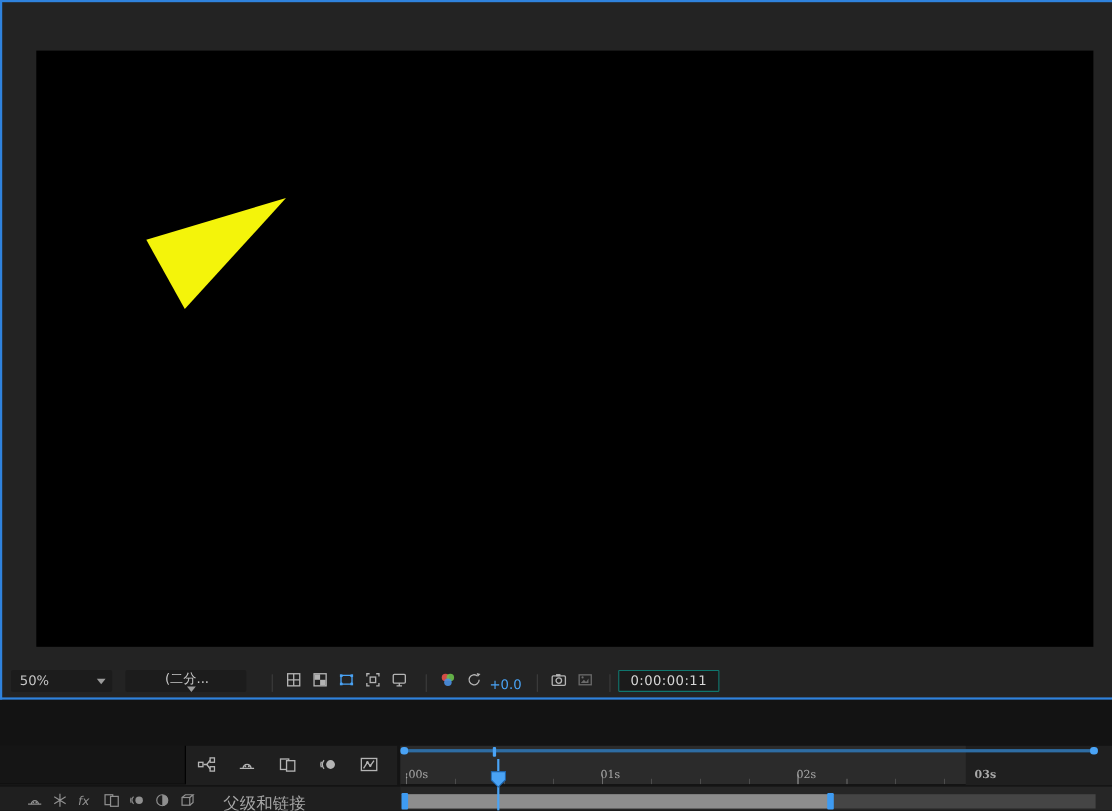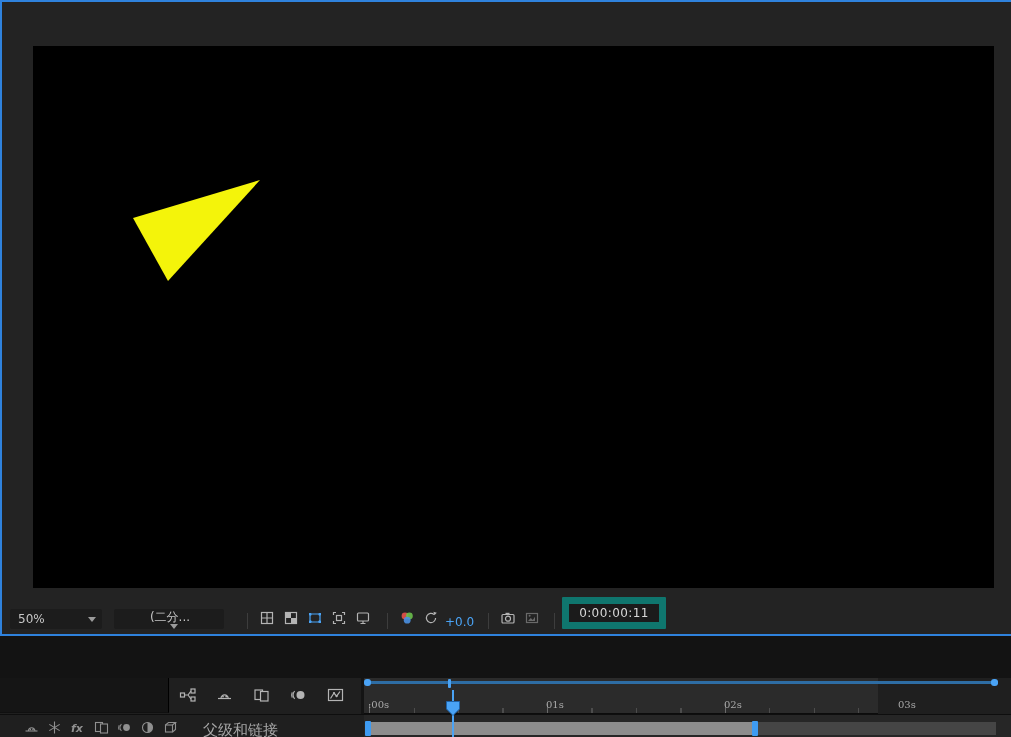--- a/index.html
+++ b/index.html
@@ -16,21 +16,21 @@
   .vtb{position:absolute;left:8px;right:0;bottom:5px;height:24px;display:flex;align-items:flex-end;
        color:#c6c6c6;font-size:12px;}
   .dd{height:20px;background:#1c1c1c;border-radius:2px;display:flex;align-items:center;
       justify-content:space-between;padding:0 6px 0 8px;box-sizing:border-box;cursor:default;}
   .dd .lbl{white-space:nowrap;overflow:hidden;}
   .car{width:0;height:0;border-left:4px solid transparent;border-right:4px solid transparent;
        border-top:5px solid #9b9b9b;margin-left:8px;flex:none;}
   .icon-btn{width:24px;height:22px;display:flex;align-items:center;justify-content:center;flex:none;}
   .sep{width:1px;height:16px;background:#3d3d3d;margin:0 7px;flex:none;}
   .expo{color:#4aa3f5;margin:0 2px;}
-  .tc{height:18px;border:7px solid #0f766e;background:#1b1b1b;color:#d8d8d8;display:flex;
+  .tc{height:18px;border:1px solid #0f766e;background:#1b1b1b;color:#d8d8d8;display:flex;
       align-items:center;padding:0 10px;letter-spacing:.4px;border-radius:1px;}
 
   
   .timeline{position:absolute;left:0;top:678px;width:1011px;height:59px;background:#1f1f1f;}
   .tl-leftbox{position:absolute;left:0;top:0;width:168px;height:34px;background:#151515;
               border-right:1px solid #000;border-bottom:1px solid #101010;}
   .tl-icons{position:absolute;left:176px;top:7px;display:flex;gap:15px;align-items:center;}
   .tl-icons .icon-btn{width:22px;height:20px;}
   .tl-vsep{position:absolute;left:361px;top:0;width:3px;height:36px;background:#141414;}
 
@@ -42,21 +42,21 @@
          background-size:640px 9px,640px 5px;
          background-position:5px bottom,5px bottom;background-repeat:no-repeat;}
   .rlabel{position:absolute;bottom:3px;font-family:"DejaVu Serif","Liberation Serif",serif;
           font-size:10px;color:#a9a9a9;}
   .nav-line{position:absolute;left:2px;top:3px;width:632px;height:3px;background:#2e6da4;}
   .nav-handle{position:absolute;top:1px;width:7px;height:7px;border-radius:3px;background:#4aa3f5;}
   .nav-tick{position:absolute;left:84px;top:1px;width:3px;height:9px;background:#4aa3f5;border-radius:1px;}
 
   .row2-left{position:absolute;left:0;top:36px;width:364px;height:23px;background:#1f1f1f;
              border-top:1px solid #0e0e0e;box-sizing:border-box;}
-  .sw-icons{position:absolute;left:24px;top:5px;display:flex;gap:8px;align-items:flex-end;font-weight:bold;}
+  .sw-icons{position:absolute;left:24px;top:5px;display:flex;gap:8px;align-items:flex-end;}
   .parent-link{position:absolute;left:203px;top:6px;font-size:15px;color:#a6a6a6;white-space:nowrap;}
   .row2-right{position:absolute;left:364px;top:36px;width:647px;height:23px;background:#262626;
               border-top:1px solid #0e0e0e;box-sizing:border-box;}
   .wa-track{position:absolute;left:3px;top:7px;width:629px;height:13px;background:#454545;}
   .wa-bar{position:absolute;left:3px;top:7px;width:389px;height:13px;background:#8d8d8d;}
   .wa-cap{position:absolute;top:6px;width:6px;height:15px;background:#3e9bf2;border-radius:1px;}
 
   .ph-line{position:absolute;left:452px;top:690px;width:2px;height:47px;background:#4aa3f5;z-index:5;}
   .ph-head{position:absolute;left:446px;top:701px;z-index:6;}
 
@@ -218,21 +218,21 @@
     <div class="tl-vsep"></div>
 
     <div class="ruler">
       <div class="nav-line"></div>
       <div class="nav-handle" style="left:0px;"></div>
       <div class="nav-handle" style="left:627px;"></div>
       <div class="nav-tick"></div>
       <span class="rlabel" style="left:4px;">:00s</span>
       <span class="rlabel" style="left:182px;">01s</span>
       <span class="rlabel" style="left:360px;">02s</span>
-      <span class="rlabel" style="left:534px;">03s</span>
+      <span class="rlabel" style="left:522px;font-weight:bold;">03s</span>
     </div>
 
     <div class="row2-left">
       <div class="sw-icons">
         <svg width="15" height="15">
           <path class="gry" d="M1.5 11h12"></path>
           <path class="gry" d="M4.5 11a3.2 3.2 0 0 1 6.4 0"></path>
           <circle class="gryf" cx="6.3" cy="9.4" r="0.8"></circle>
           <circle class="gryf" cx="9" cy="9.4" r="0.8"></circle>
         </svg>

